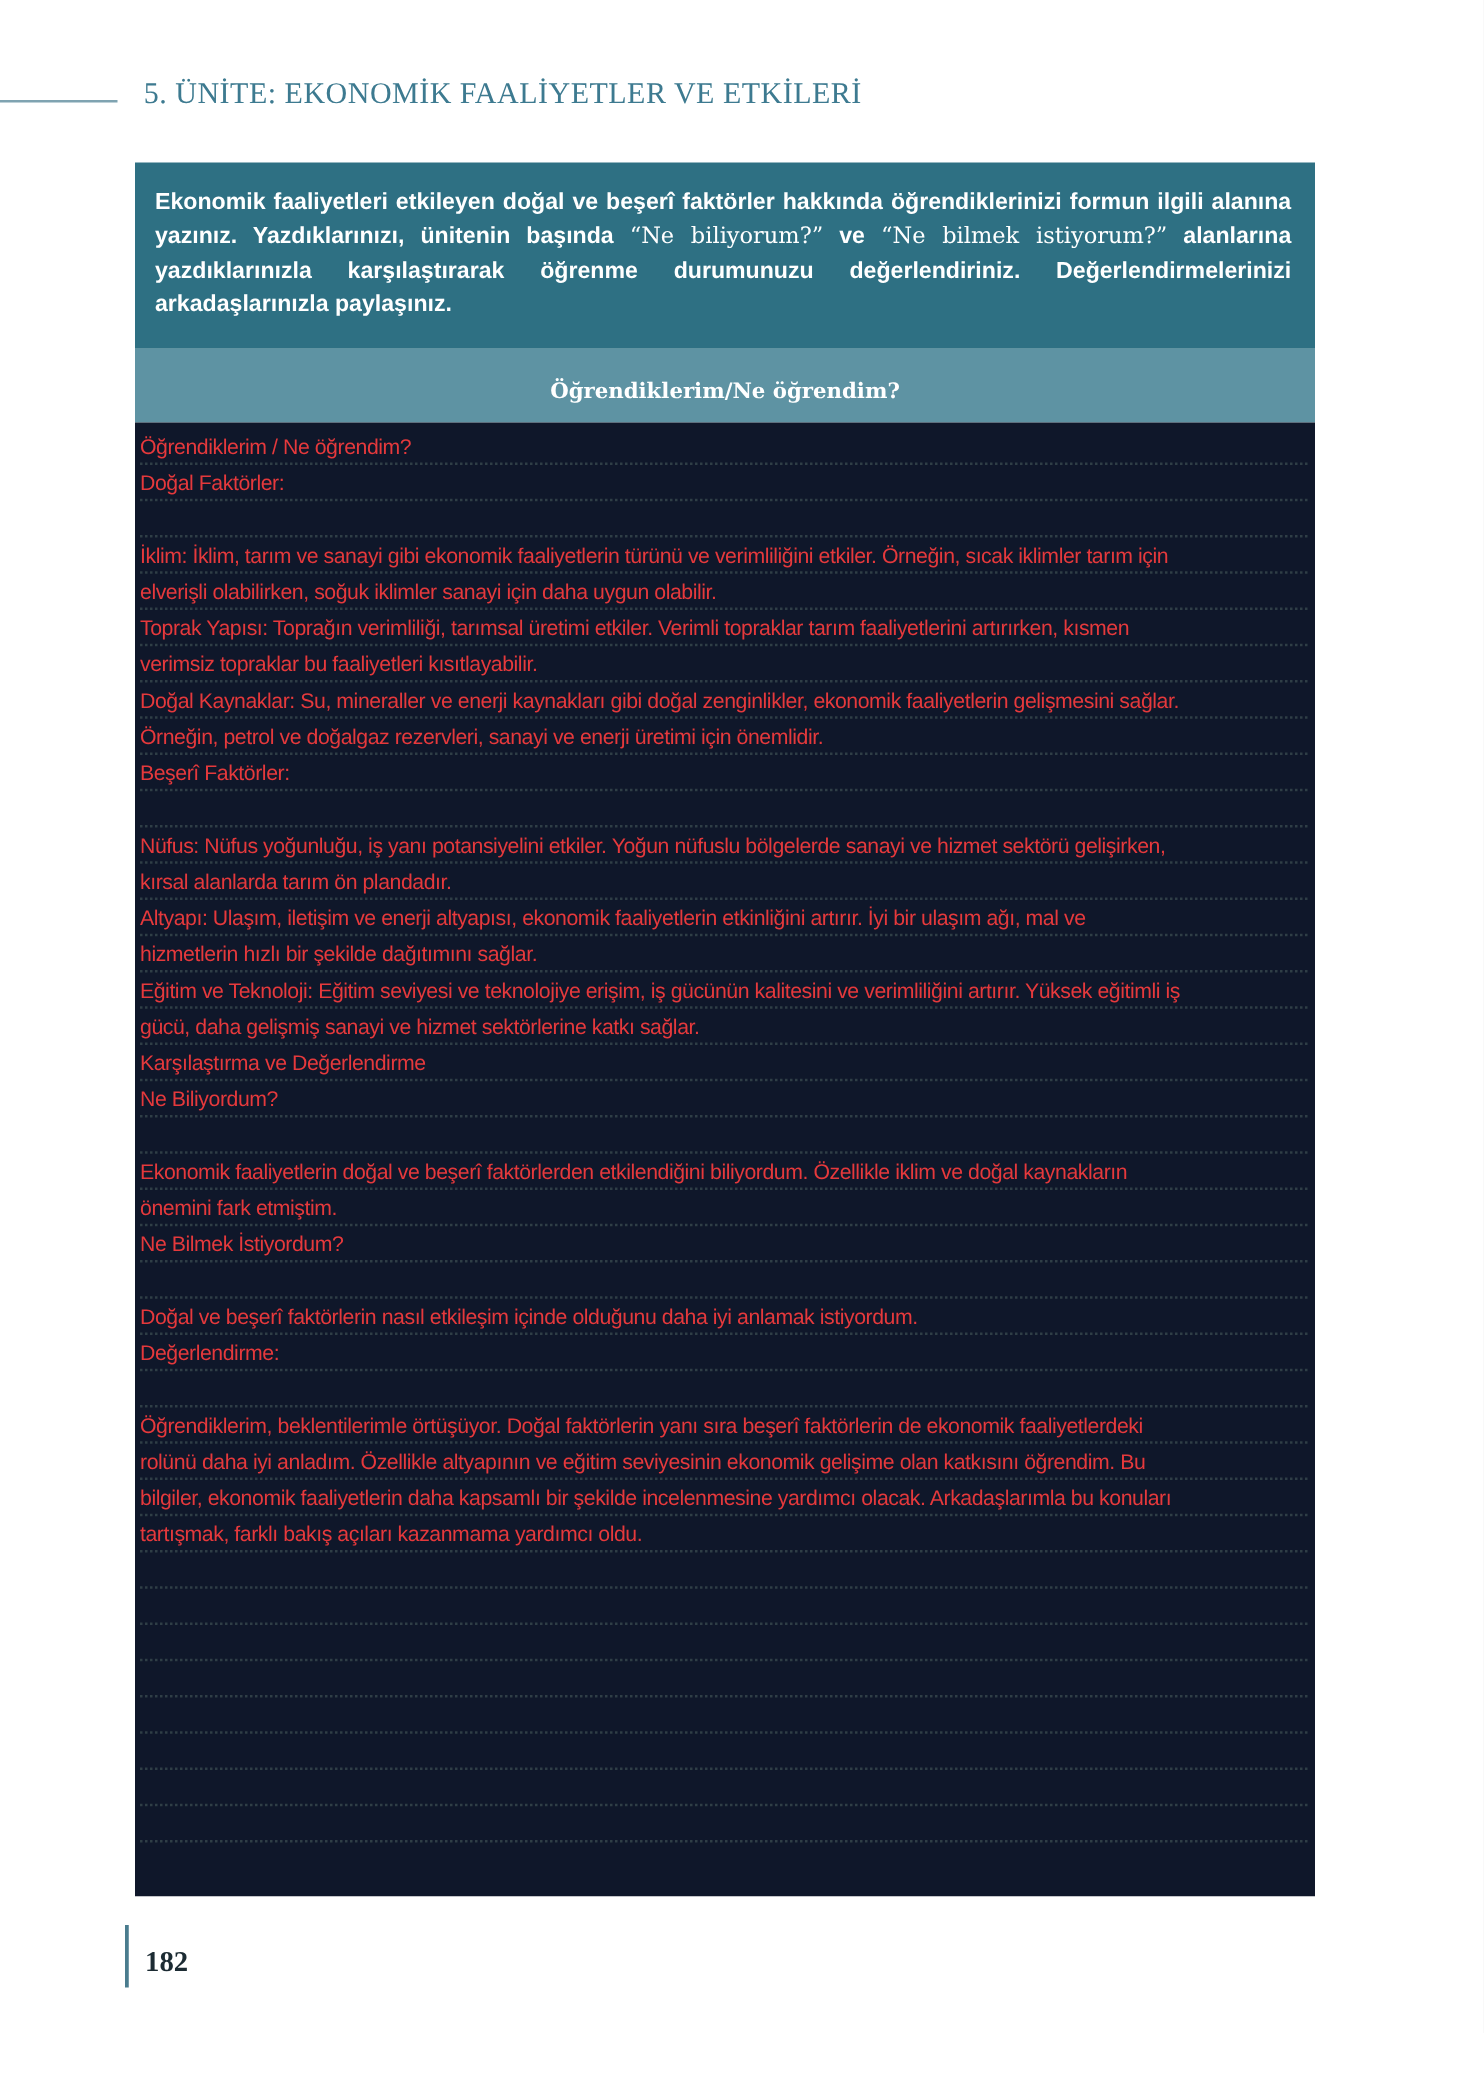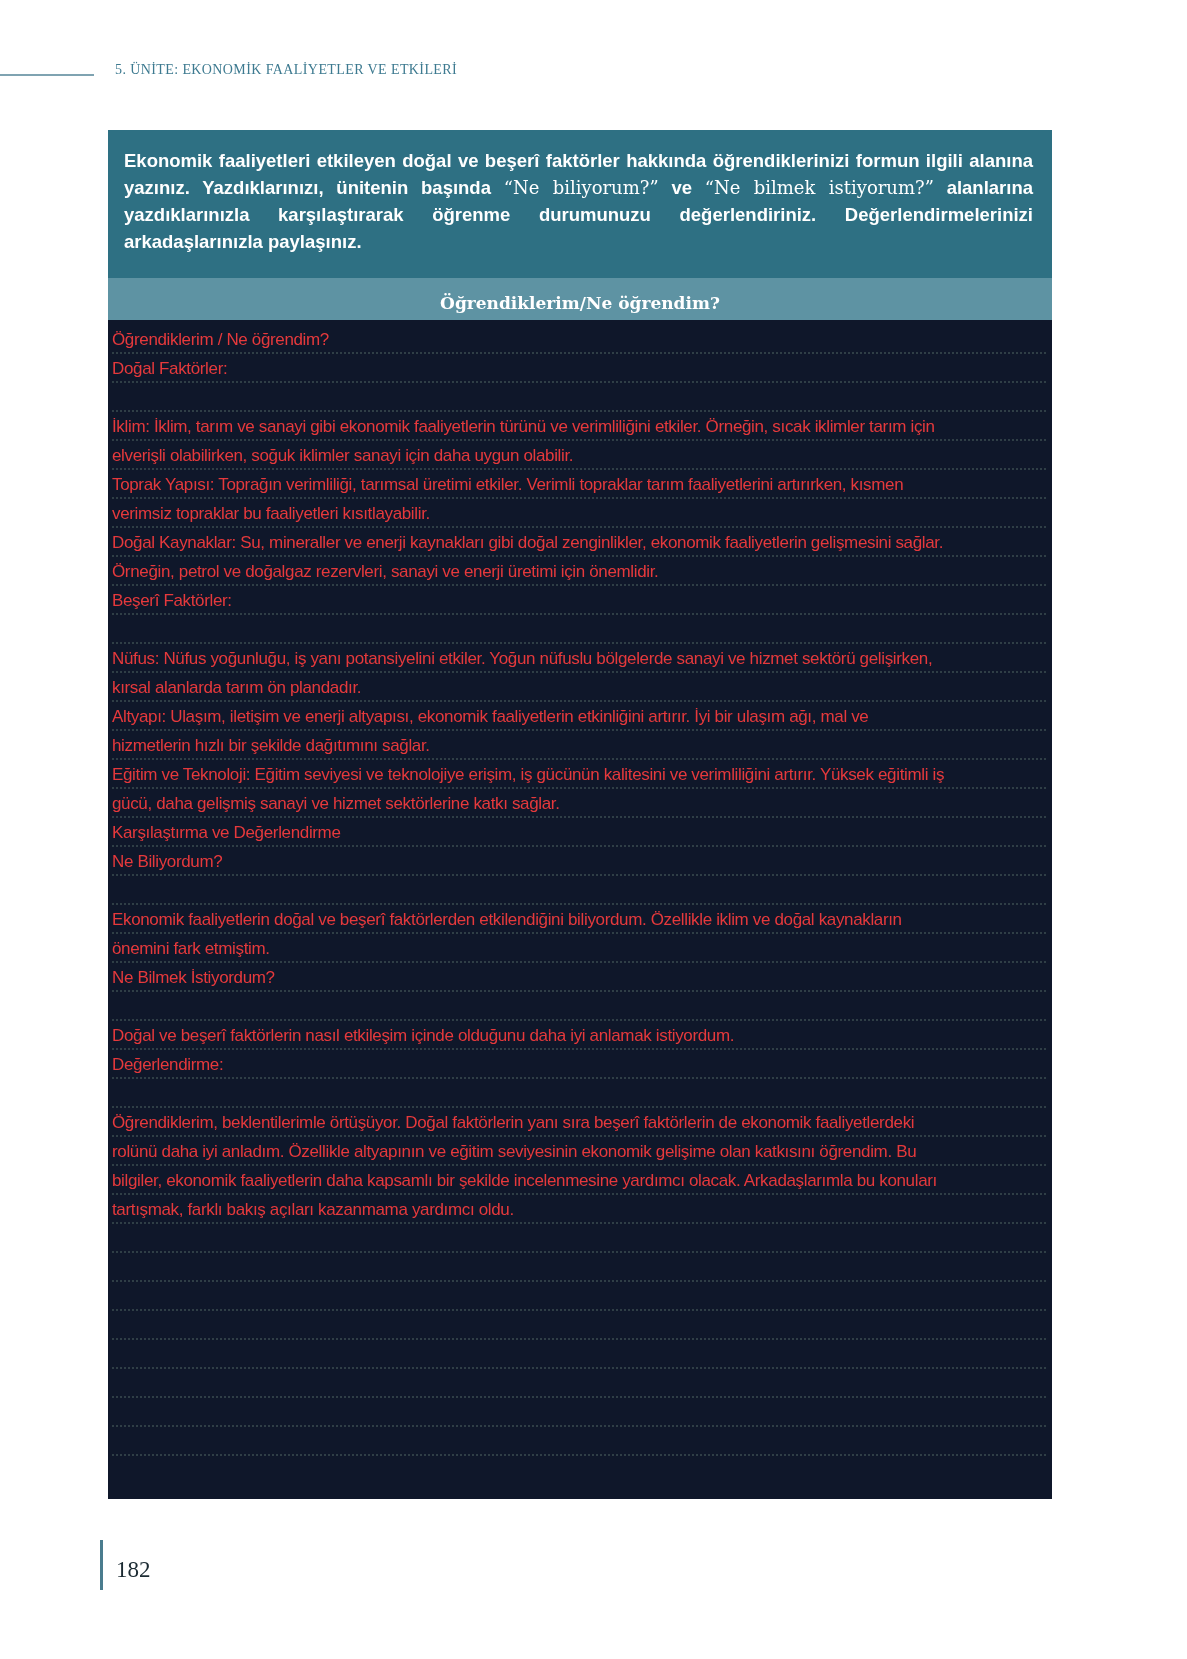--- a/index.html
+++ b/index.html
@@ -23,21 +23,21 @@
   }
   .header-rule {
     width: 94px;
     height: 2px;
     background: #7fa3b1;
     margin-top: 10px;
   }
   .unit-title {
     margin-left: 21px;
     font-family: "Liberation Serif", serif;
-    font-size: 14px;
+    font-size: 24px;
     letter-spacing: 0.4px;
     color: #3d7a90;
   }
 
   
   .form-col {
     position: absolute;
     left: 108px; top: 130px;
     width: 944px;
   }
@@ -53,21 +53,21 @@
     min-height: 138px;
   }
   .instruction-box .quote {
     font-family: "DejaVu Serif", serif;
     font-weight: normal;
     font-size: 18px;
   }
 
   .form-title-band {
     background: #5e93a3;
-    height: 42px;
+    height: 59px;
     display: flex;
     align-items: center;
     justify-content: center;
   }
   .form-title {
     color: #ffffff;
     font-family: "DejaVu Serif", serif;
     font-weight: bold;
     font-size: 17px;
     padding-top: 8px;
@@ -93,20 +93,21 @@
     line-height: 30px;
     color: #e5393c;
   }
 
   
   .page-footer {
     position: absolute;
     left: 100px; top: 1540px;
     display: flex;
     align-items: center;
+    font-weight: bold;
   }
   .footer-bar {
     width: 3px;
     height: 50px;
     background: #4a7c8e;
   }
   .page-number {
     margin-left: 13px;
     margin-top: 10px;
     font-family: "Liberation Serif", serif;

